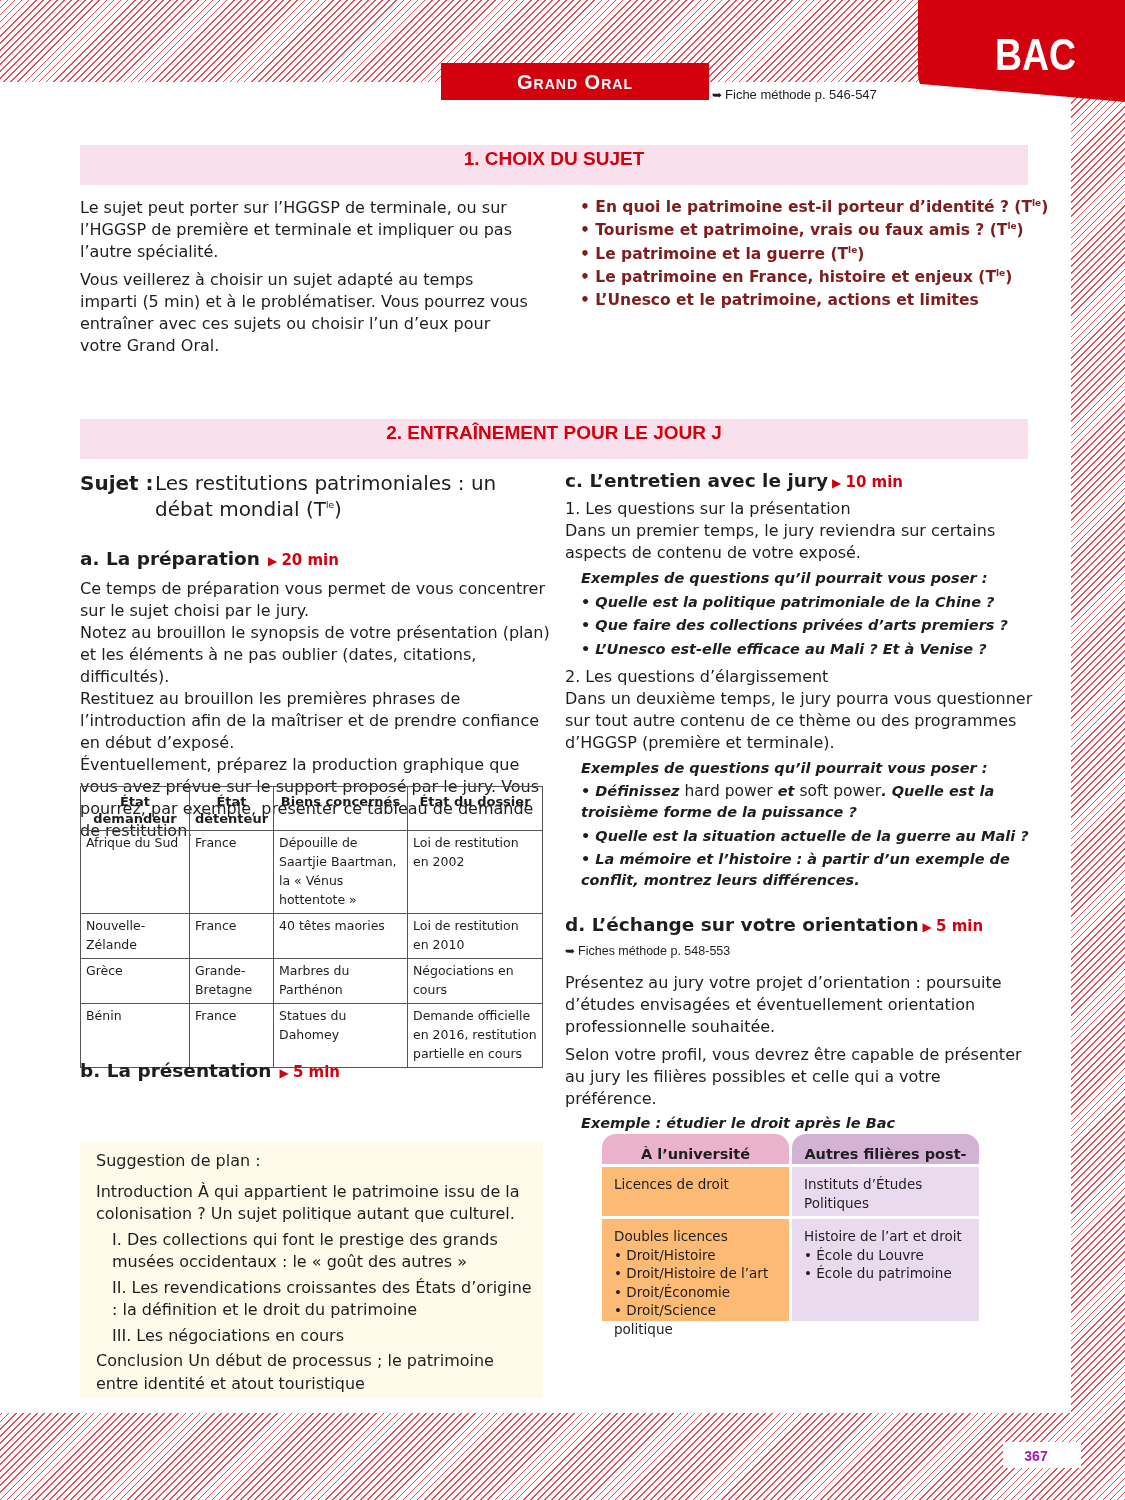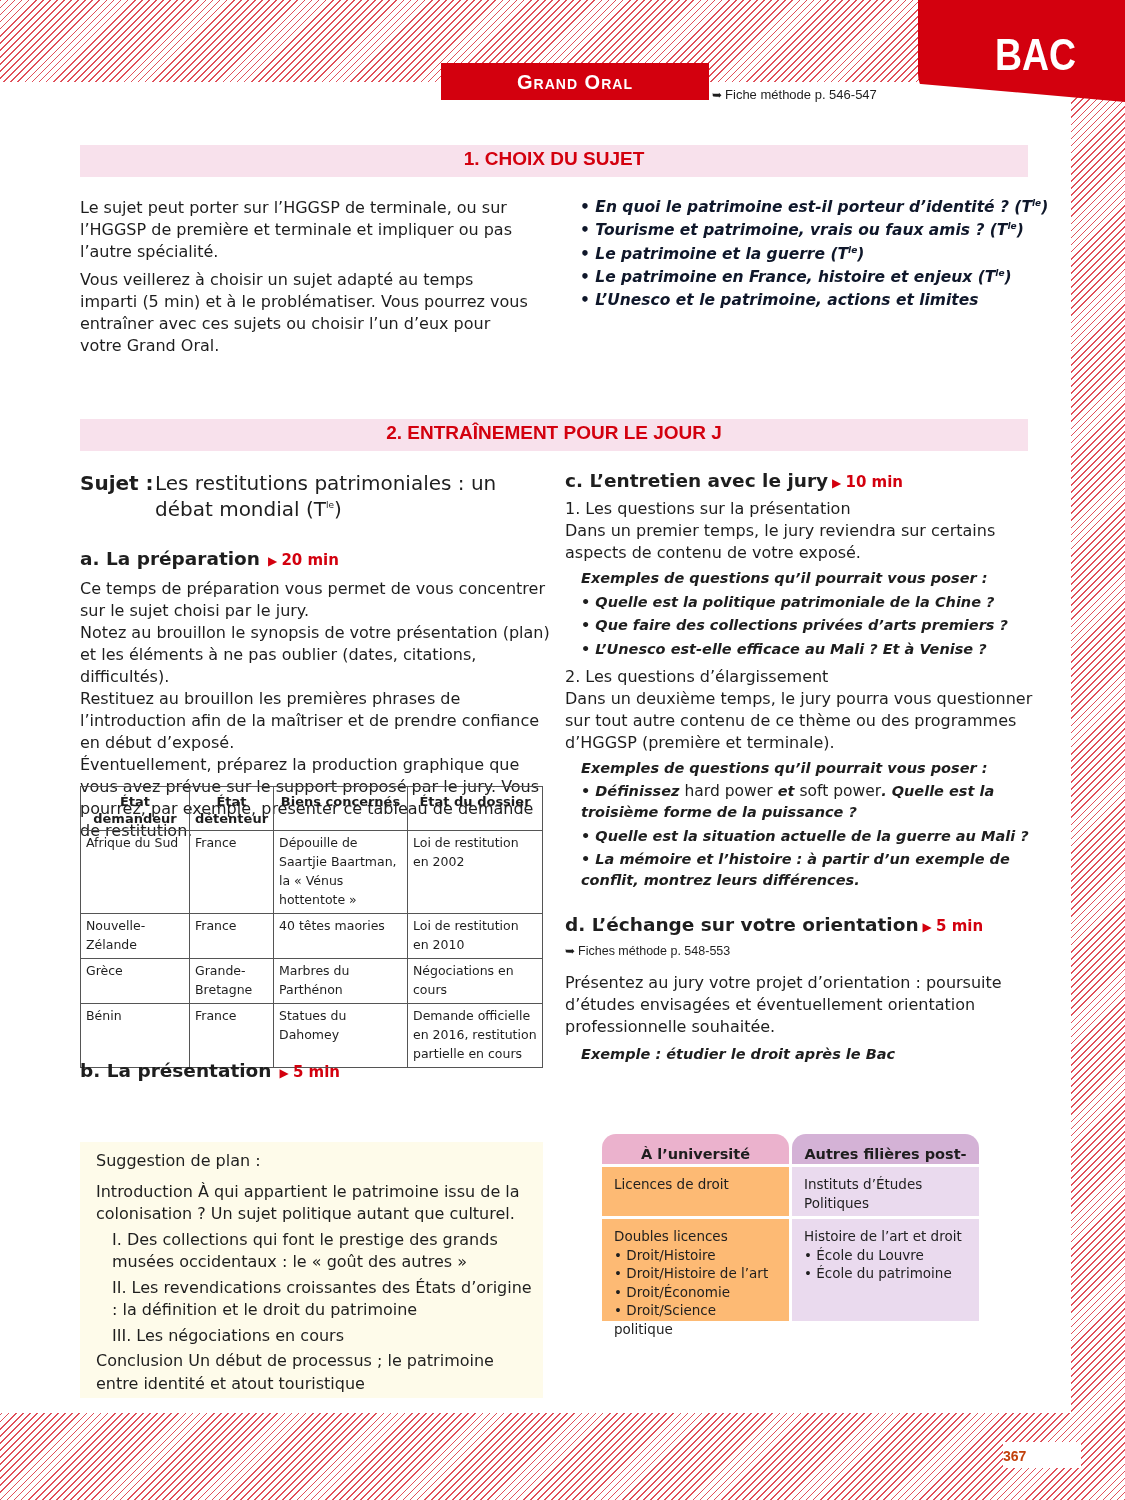--- a/index.html
+++ b/index.html
@@ -29,27 +29,27 @@
     background: #d3000e; color: #fff; text-align: center;
     font-family: "Liberation Sans", sans-serif; font-weight: bold; font-size: 20px;
     line-height: 39px; font-variant: small-caps; letter-spacing: 1px;
   }
   .fiche-top {
     position: absolute; left: 712px; top: 87px; font-size: 13px;
     font-family: "Liberation Sans", sans-serif; color: #1e1e1e;
   }
   .arrow-ic { display: inline-block; font-size: 12px; margin-right: 3px; }
   .section-band {
-    position: absolute; left: 80px; width: 948px; height: 32px;
+    position: absolute; left: 80px; width: 948px; height: 40px;
     background: #f8e1ec; color: #d3000e; text-align: center;
     font-family: "Liberation Sans", sans-serif; font-weight: bold; font-size: 19px; line-height: 28px;
   }
   .txt { position: absolute; font-size: 16px; line-height: 22px; }
   .txt p { margin: 0 0 6px 0; }
-  .bullets { position: absolute; left: 580px; top: 196px; font-size: 15.5px; line-height: 23.3px; font-style: italic; font-weight: bold; color: #0f172a; }
+  .bullets { position: absolute; left: 580px; top: 196px; font-size: 15.5px; line-height: 23.3px; font-weight: bold; color: #7f1d1d; }
   .bullets div::before { content: "• "; font-style: normal; }
   sup { font-size: 9px; line-height: 0; }
   .h3 { font-weight: bold; font-size: 18.5px; }
   .dur { color: #d3000e; font-weight: bold; font-size: 15px; margin-left: 8px; }
   .dur::before { content: "▶ "; font-size: 12px; }
   .sujet-lbl { font-weight: bold; font-size: 20px; }
   .sujet-txt { font-size: 20px; }
   table.rest {
     position: absolute; left: 80px; top: 786px; width: 463px;
     border-collapse: collapse; font-size: 12.5px; line-height: 19px;
@@ -71,21 +71,21 @@
     position: absolute; left: 602px; top: 1134px; width: 377px;
     display: grid; grid-template-columns: 187px 187px; column-gap: 3px; row-gap: 3px;
     font-size: 13.5px; line-height: 18.5px;
   }
   .orient .hd1 { background: #ebb2cd; border-radius: 14px 14px 0 0; text-align: center; font-weight: bold; font-size: 14.5px; height: 30px; line-height: 40px; }
   .orient .hd2 { background: #d4b2d6; border-radius: 14px 14px 0 0; text-align: center; font-weight: bold; font-size: 14.5px; height: 30px; line-height: 40px; }
   .orient .c1 { background: #fdba74; padding: 8px 12px; }
   .orient .c2 { background: #eadaee; padding: 8px 12px; }
   .pagenum {
     position: absolute; left: 1003px; top: 1442px; width: 78px; height: 26px; background: #fff;
-    color: #c2410c; font-weight: bold; font-size: 14px; text-align: left; line-height: 28px;
+    color: #a21caf; font-weight: bold; font-size: 14px; text-align: center; line-height: 28px;
     font-family: "Liberation Sans", sans-serif; padding-right: 12px; box-sizing: border-box;
   }
 </style>
 </head>
 <body>
 
 <div class="panel"></div>
 
 <div class="bac-tab"></div>
 <div class="bac-label">BAC</div>
@@ -193,20 +193,21 @@
     <div><span>• Définissez </span><span style="font-style:normal;font-weight:normal;font-size:15.5px;">hard power</span><span> et </span><span style="font-style:normal;font-weight:normal;font-size:15.5px;">soft power</span><span>. Quelle est la troisième forme de la puissance ?</span></div>
     <div>• Quelle est la situation actuelle de la guerre au Mali ?</div>
     <div>• La mémoire et l’histoire : à partir d’un exemple de conflit, montrez leurs différences.</div>
   </div>
 </div>
 
 <div class="txt" style="left:565px; top:914px; width:468px;">
   <div><span class="h3">d. L’échange sur votre orientation</span><span class="dur" style="margin-left:4px;">5 min</span></div>
   <div class="fiche-sm" style="margin:2px 0 10px 0;"><span class="arrow-ic">➥</span><span>Fiches méthode p. 548-553</span></div>
   <div style="margin-bottom:6px;">Présentez au jury votre projet d’orientation : poursuite d’études envisagées et éventuellement orientation professionnelle souhaitée.</div>
+  <div style="margin-bottom:3px;">Selon votre profil, vous devrez être capable de présenter au jury les filières possibles et celle qui a votre préférence.</div>
   <div class="ex">Exemple : étudier le droit après le Bac</div>
 </div>
 
 <div class="orient">
   <div class="hd1">À l’université</div>
   <div class="hd2">Autres filières post-bac</div>
   <div class="c1" style="height:33px;">Licences de droit</div>
   <div class="c2" style="height:33px;">Instituts d’Études Politiques</div>
   <div class="c1" style="height:86px;">
     <div>Doubles licences</div>

